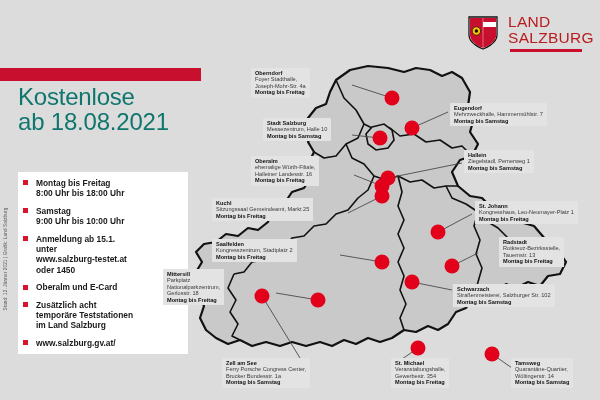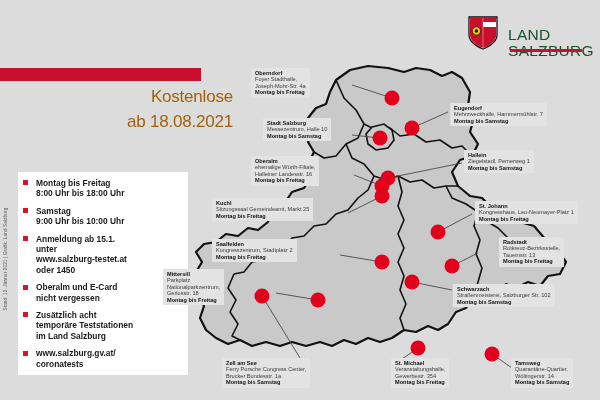--- a/index.html
+++ b/index.html
@@ -26,22 +26,22 @@
 
   
   .redbar{
     position:absolute;left:0;top:68px;width:201px;height:13px;
     background:#c8102e;
   }
 
   
   .title{
     position:absolute;left:18px;top:84px;width:215px;
-    font-size:17px;line-height:25px;color:#a16207;
-    font-weight:400;letter-spacing:-.2px;text-align:right;
+    font-size:24px;line-height:25px;color:#0f766e;
+    font-weight:400;letter-spacing:-.2px;
   }
 
   
   .bullets{
     position:absolute;left:18px;top:172px;width:170px;
     background:#ffffff;padding:6px 6px 6px 4px;
     box-sizing:border-box;
   }
   .blt{
     position:relative;padding-left:14px;margin-bottom:7px;
@@ -50,22 +50,22 @@
   .blt:last-child{margin-bottom:0;}
   .blt .sq{
     position:absolute;left:1px;top:2.4px;width:5px;height:5px;
     background:#d8132b;
   }
   .blt .l2{display:block;font-weight:bold;}
 
   
   .logo{position:absolute;left:466px;top:14px;width:118px;height:38px;}
   .logo .txt{
-    position:absolute;left:42px;top:13px;
-    font-size:15.5px;line-height:15.5px;font-weight:400;color:#14532d;
+    position:absolute;left:42px;top:0px;
+    font-size:15.5px;line-height:15.5px;font-weight:400;color:#b91c1c;
     letter-spacing:.3px;
   }
   .logo .txt .l2{display:block;}
   .logo .uline{
     position:absolute;left:44px;top:35px;width:72px;height:3px;background:#c8102e;
   }
 
   
   .mapwrap{position:absolute;left:0;top:0;width:600px;height:400px;}
   svg.map{position:absolute;left:0;top:0;}
@@ -177,32 +177,30 @@
     <div class="blt">
       <span class="sq"></span>
       <span>Anmeldung ab 15.1.</span>
       <span class="l2">unter</span>
       <span class="l2">www.salzburg-testet.at</span>
       <span class="l2">oder 1450</span>
     </div>
     <div class="blt">
       <span class="sq"></span>
       <span>Oberalm und E-Card</span>
-      <span class="l2">nicht vergessen</span>
     </div>
     <div class="blt">
       <span class="sq"></span>
       <span>Zusätzlich acht</span>
       <span class="l2">temporäre Teststationen</span>
       <span class="l2">im Land Salzburg</span>
     </div>
     <div class="blt">
       <span class="sq"></span>
       <span>www.salzburg.gv.at/</span>
-      <span class="l2">coronatests</span>
     </div>
   </div>
 
   <div class="logo">
     <svg width="34" height="38" viewBox="0 0 34 38">
       <path d="M3,3 H31 V21 C31,30 17,35 17,35 C17,35 3,30 3,21 Z" fill="#ffffff" stroke="#111111" stroke-width="1.3"></path>
       <path d="M4,4 H16.8 V34 C16.8,34 4,29.4 4,21 Z" fill="#c8102e"></path>
       <path d="M17.2,13 H30.2 V21 C30.2,29.4 17.2,34 17.2,34 Z" fill="#c8102e"></path>
       <rect x="17.2" y="4" width="13" height="4" fill="#c8102e"></rect>
       <circle cx="10.4" cy="17" r="4.2" fill="#f2c200" stroke="#111" stroke-width="0.7"></circle>

